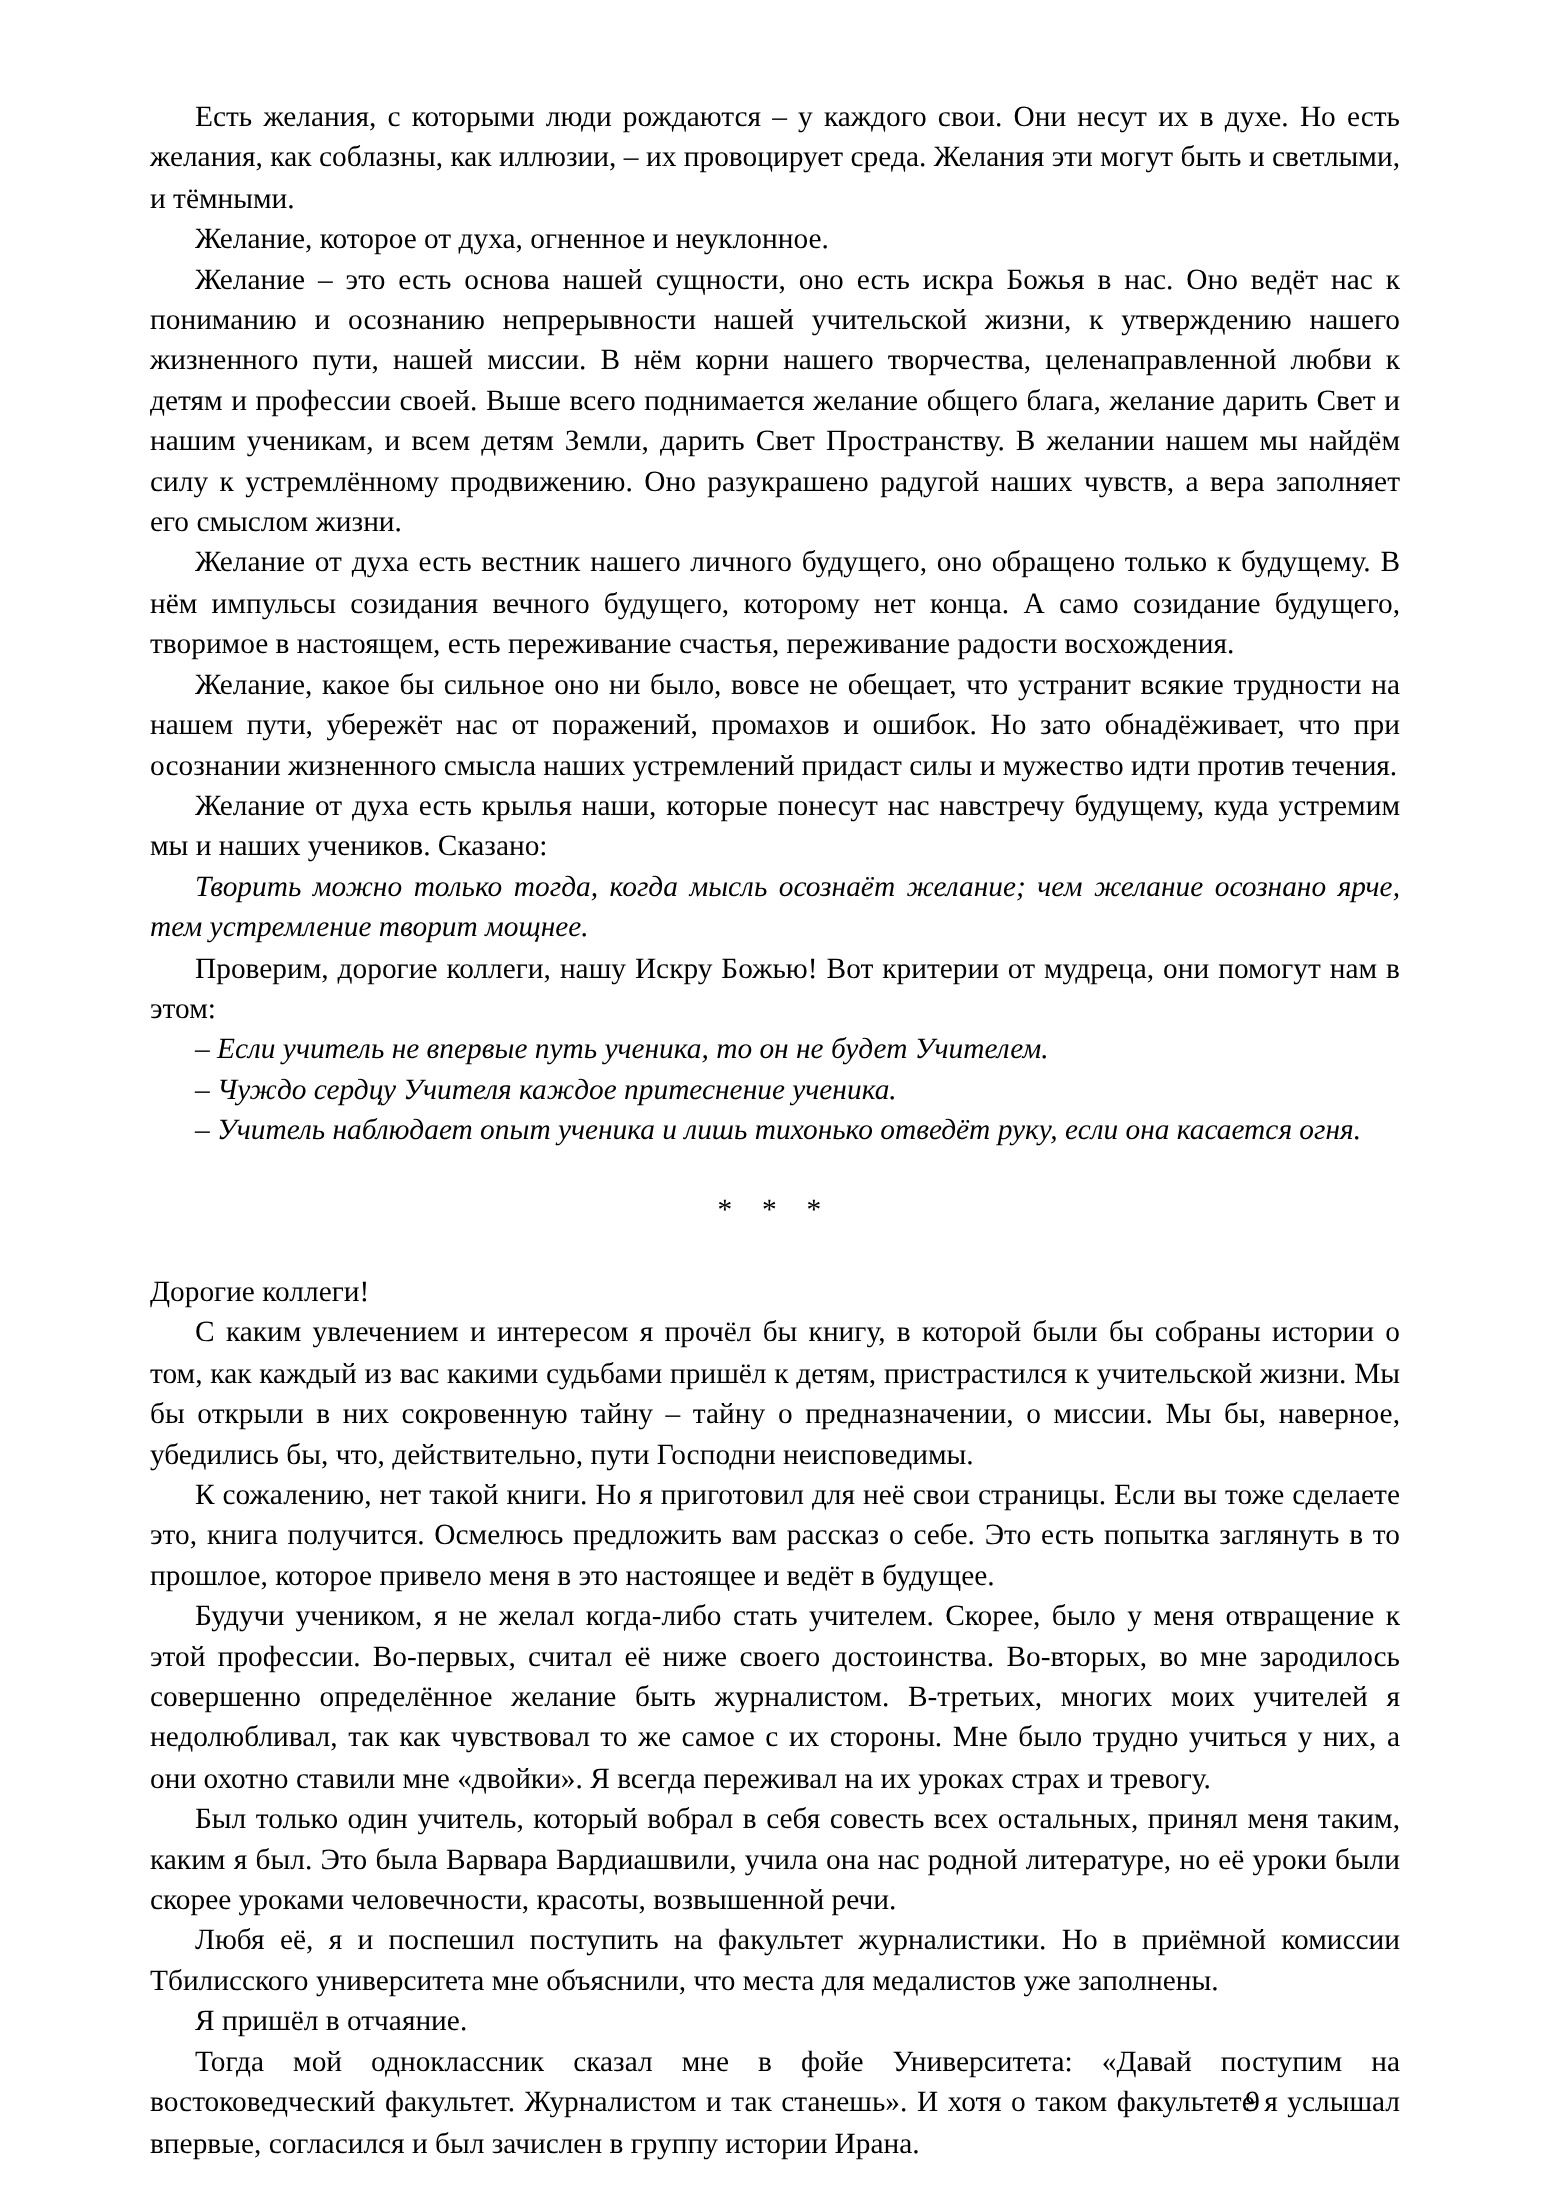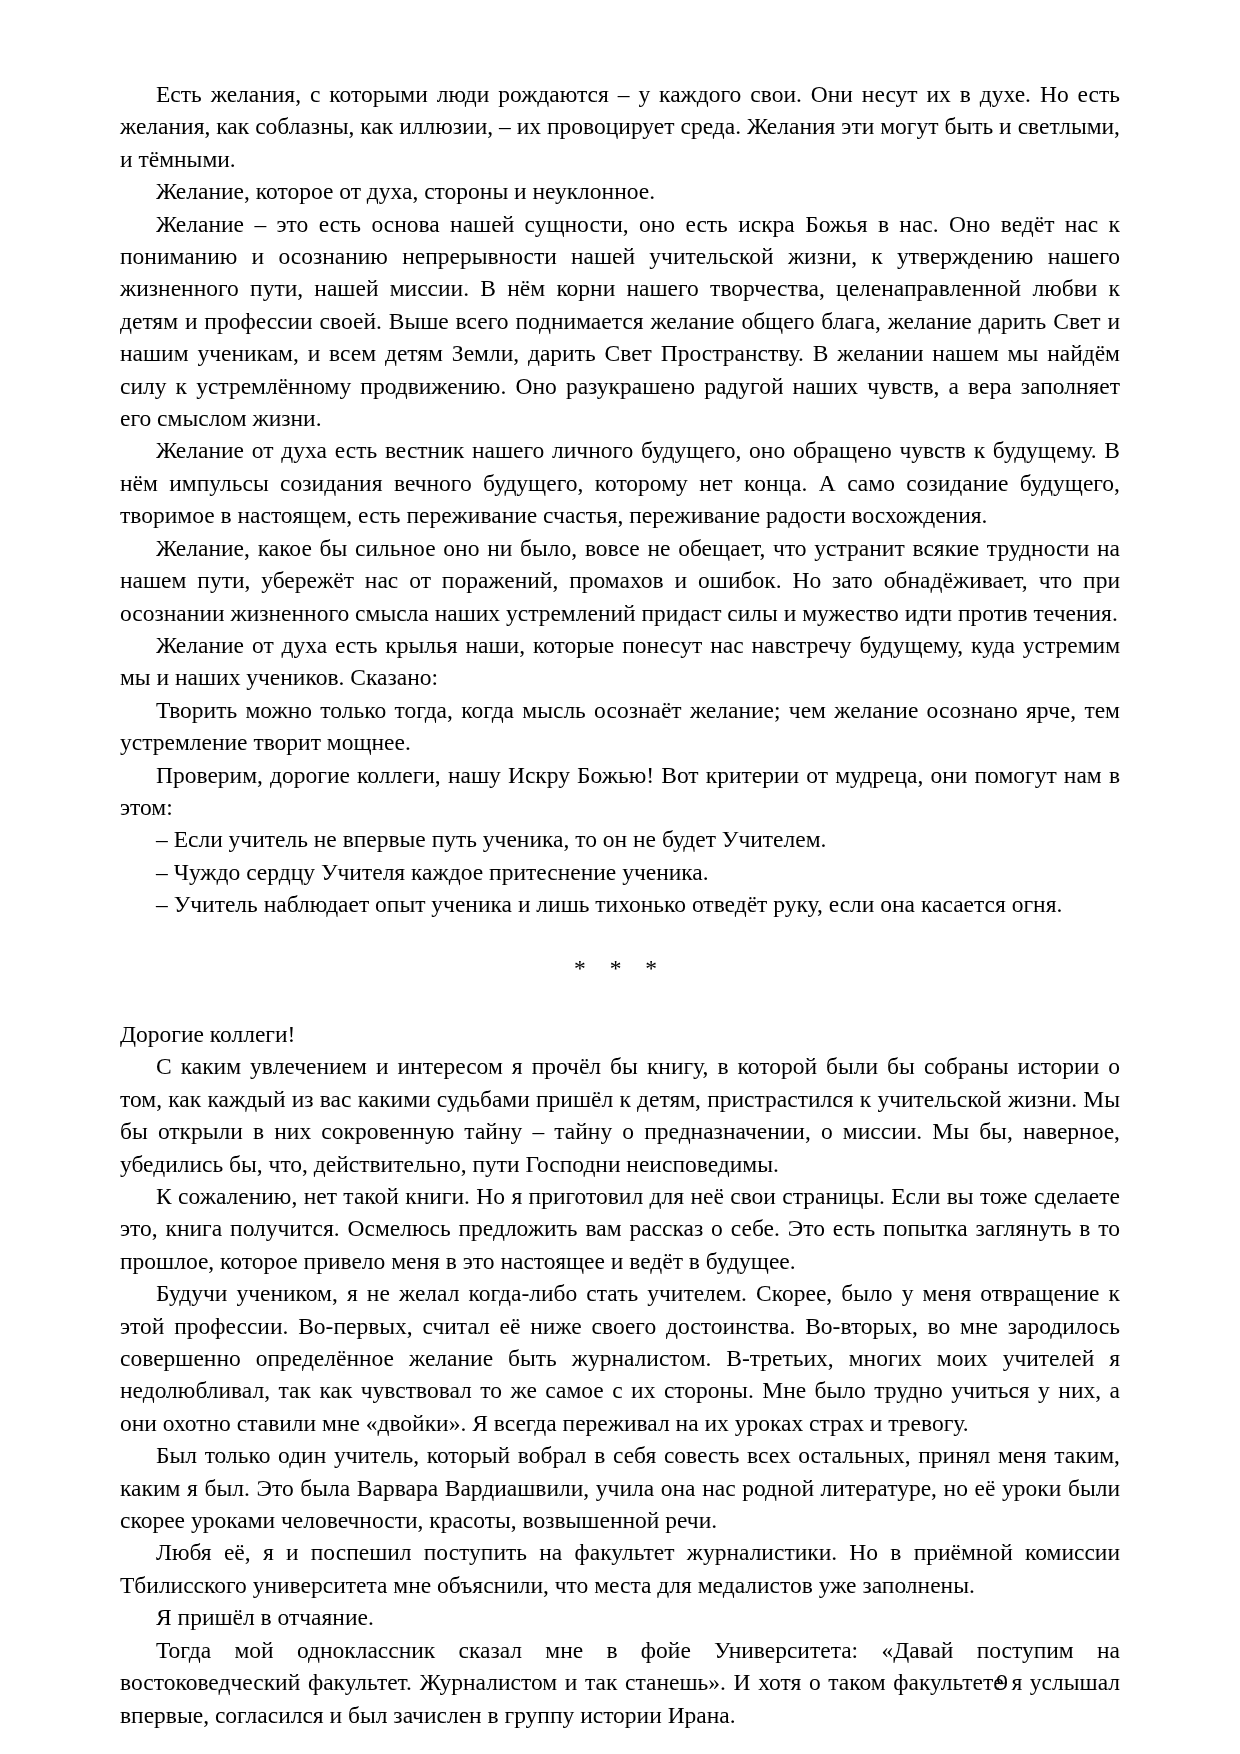--- a/index.html
+++ b/index.html
@@ -34,20 +34,21 @@
     text-indent: 36px;
     hyphens: none;
     -webkit-hyphens: none;
   }
 
   p.no-indent {
     text-indent: 0;
   }
 
   p.italic {
+    font-style: italic;
   }
 
   p.last-line-left {
     text-align-last: left;
   }
 
   .separator {
     text-align: center;
     font-size: 23.5px;
     line-height: 32.4px;
@@ -72,23 +73,23 @@
 </style>
 </head>
 <body>
 
 <div class="page">
 
   <div class="body-text">
 
     <div>
       <p>Есть желания, с которыми люди рождаются – у каждого свои. Они несут их в духе. Но есть желания, как соблазны, как иллюзии, – их провоцирует среда. Желания эти могут быть и светлыми, и тёмными.</p>
-      <p>Желание, которое от духа, стороны и неуклонное.</p>
+      <p>Желание, которое от духа, огненное и неуклонное.</p>
       <p>Желание – это есть основа нашей сущности, оно есть искра Божья в нас. Оно ведёт нас к пониманию и осознанию непрерывности нашей учительской жизни, к утверждению нашего жизненного пути, нашей миссии. В нём корни нашего творчества, целенаправленной любви к детям и профессии своей. Выше всего поднимается желание общего блага, желание дарить Свет и нашим ученикам, и всем детям Земли, дарить Свет Пространству. В желании нашем мы найдём силу к устремлённому продвижению. Оно разукрашено радугой наших чувств, а вера заполняет его смыслом жизни.</p>
-      <p>Желание от духа есть вестник нашего личного будущего, оно обращено чувств к будущему. В нём импульсы созидания вечного будущего, которому нет конца. А само созидание будущего, творимое в настоящем, есть переживание счастья, переживание радости восхождения.</p>
+      <p>Желание от духа есть вестник нашего личного будущего, оно обращено только к будущему. В нём импульсы созидания вечного будущего, которому нет конца. А само созидание будущего, творимое в настоящем, есть переживание счастья, переживание радости восхождения.</p>
       <p>Желание, какое бы сильное оно ни было, вовсе не обещает, что устранит всякие трудности на нашем пути, убережёт нас от поражений, промахов и ошибок. Но зато обнадёживает, что при осознании жизненного смысла наших устремлений придаст силы и мужество идти против течения.</p>
       <p>Желание от духа есть крылья наши, которые понесут нас навстречу будущему, куда устремим мы и наших учеников. Сказано:</p>
       <p class="italic">Творить можно только тогда, когда мысль осознаёт желание; чем желание осознано ярче, тем устремление творит мощнее.</p>
       <p>Проверим, дорогие коллеги, нашу Искру Божью! Вот критерии от мудреца, они помогут нам в этом:</p>
 
       <div>
         <p class="italic last-line-left">– Если учитель не впервые путь ученика, то он не будет Учителем.</p>
         <p class="italic last-line-left">– Чуждо сердцу Учителя каждое притеснение ученика.</p>
         <p class="italic last-line-left">– Учитель наблюдает опыт ученика и лишь тихонько отведёт руку, если она касается огня.</p>
       </div>

